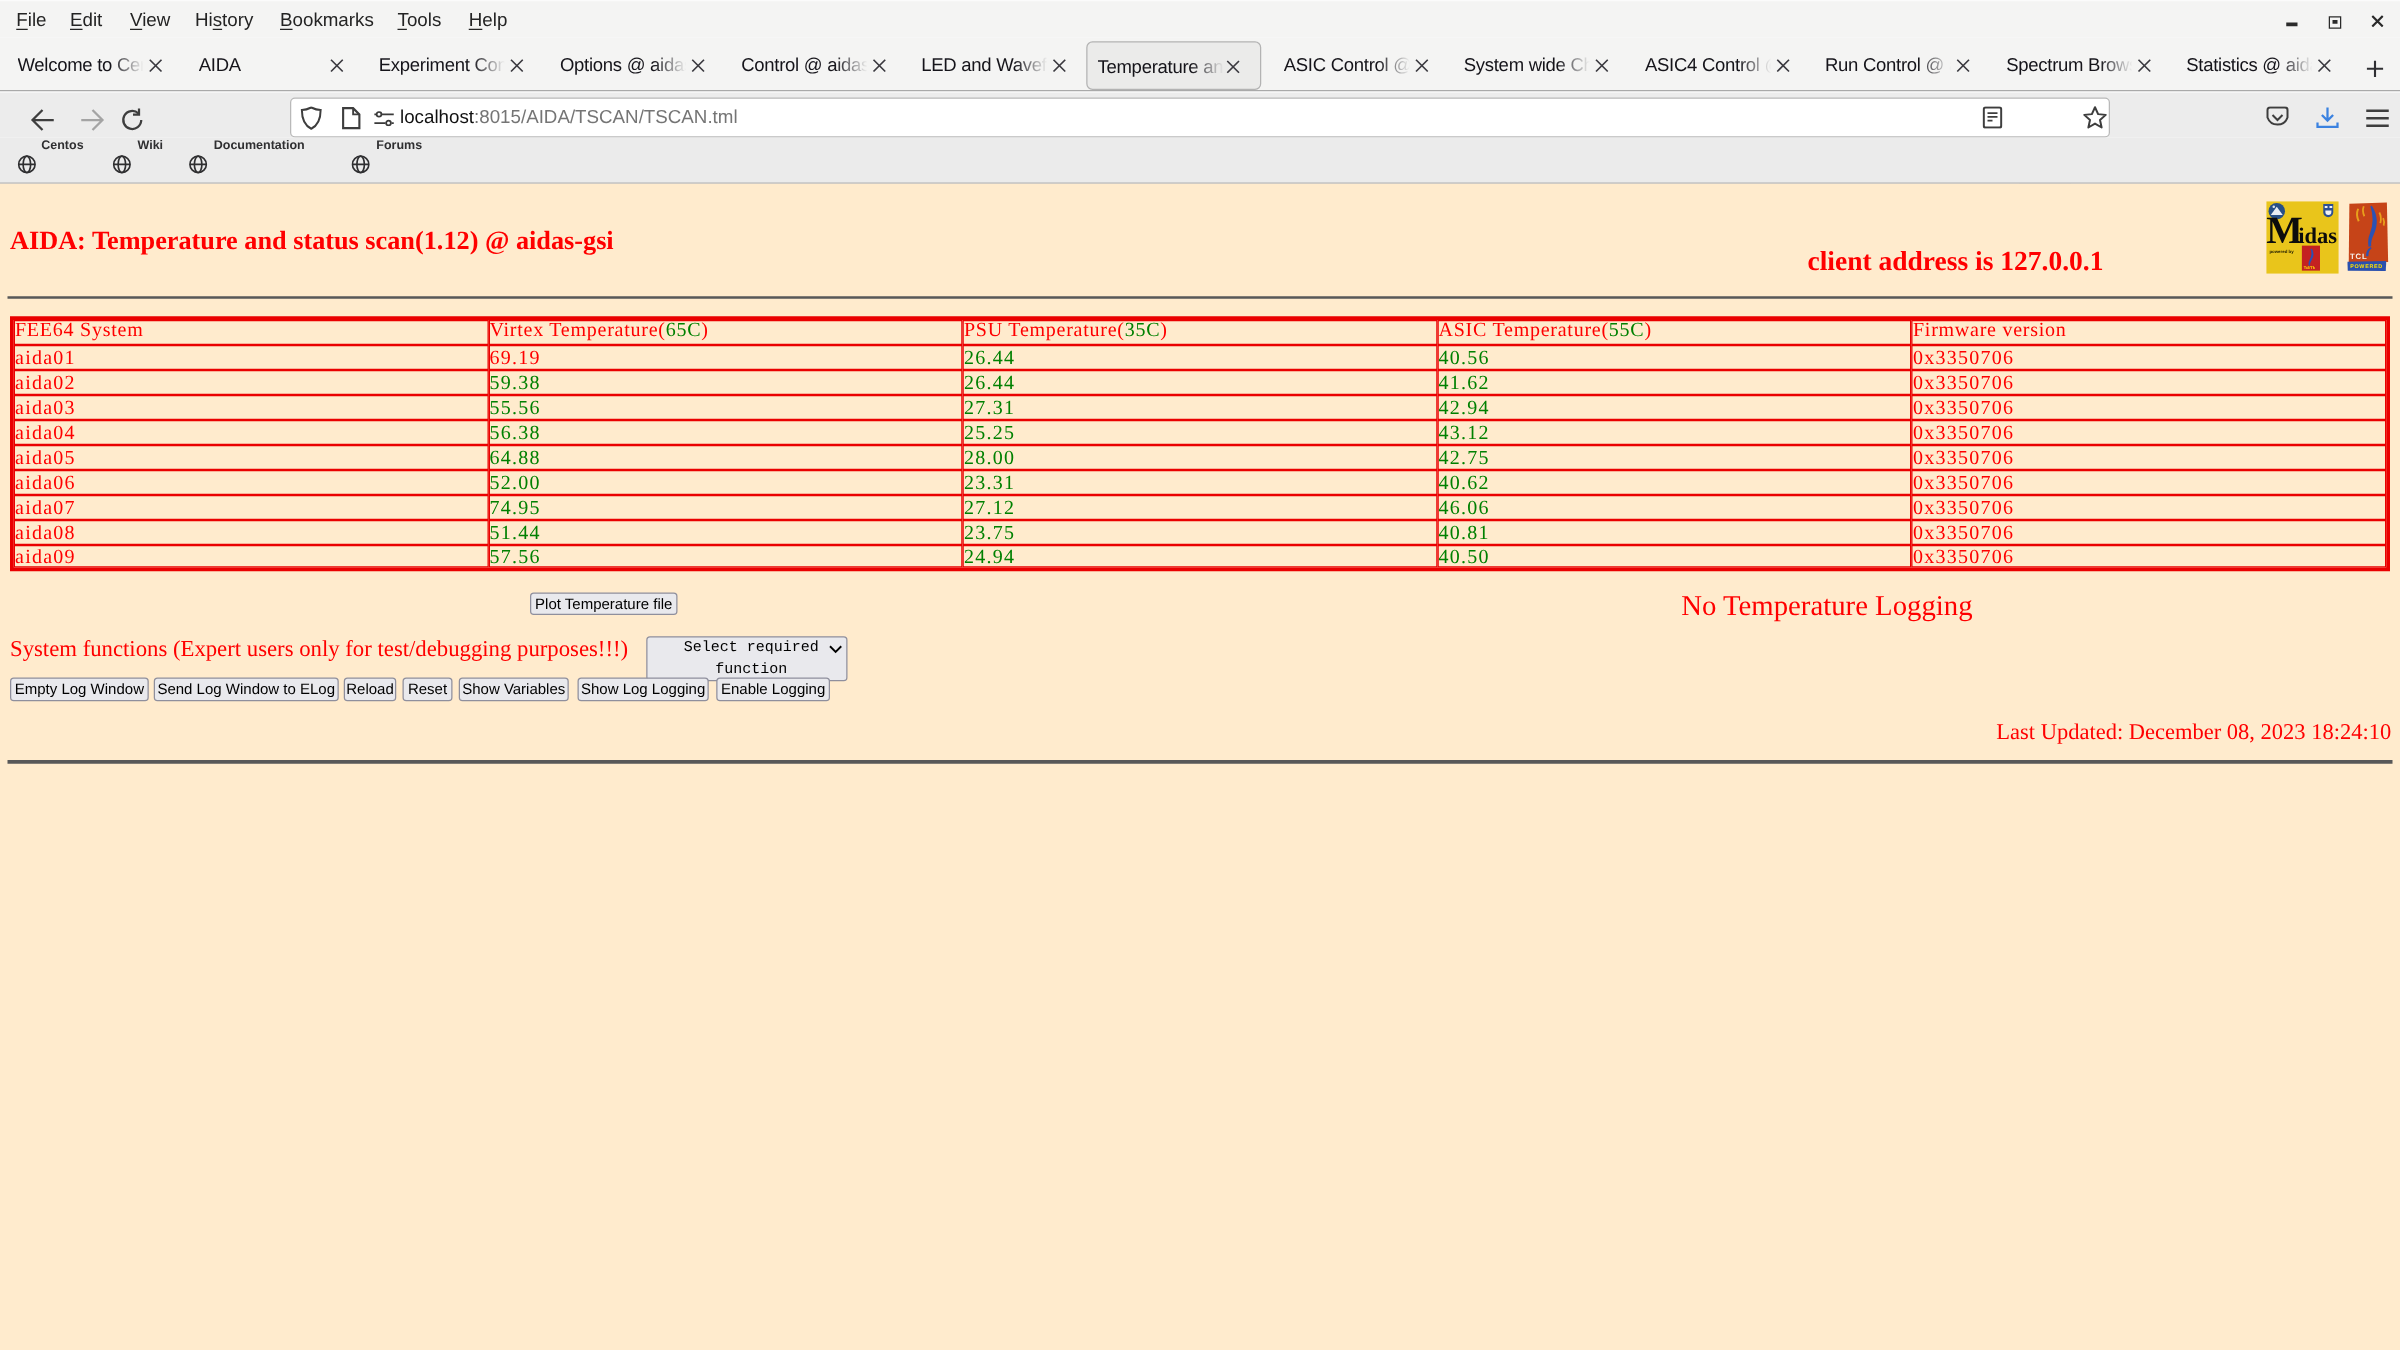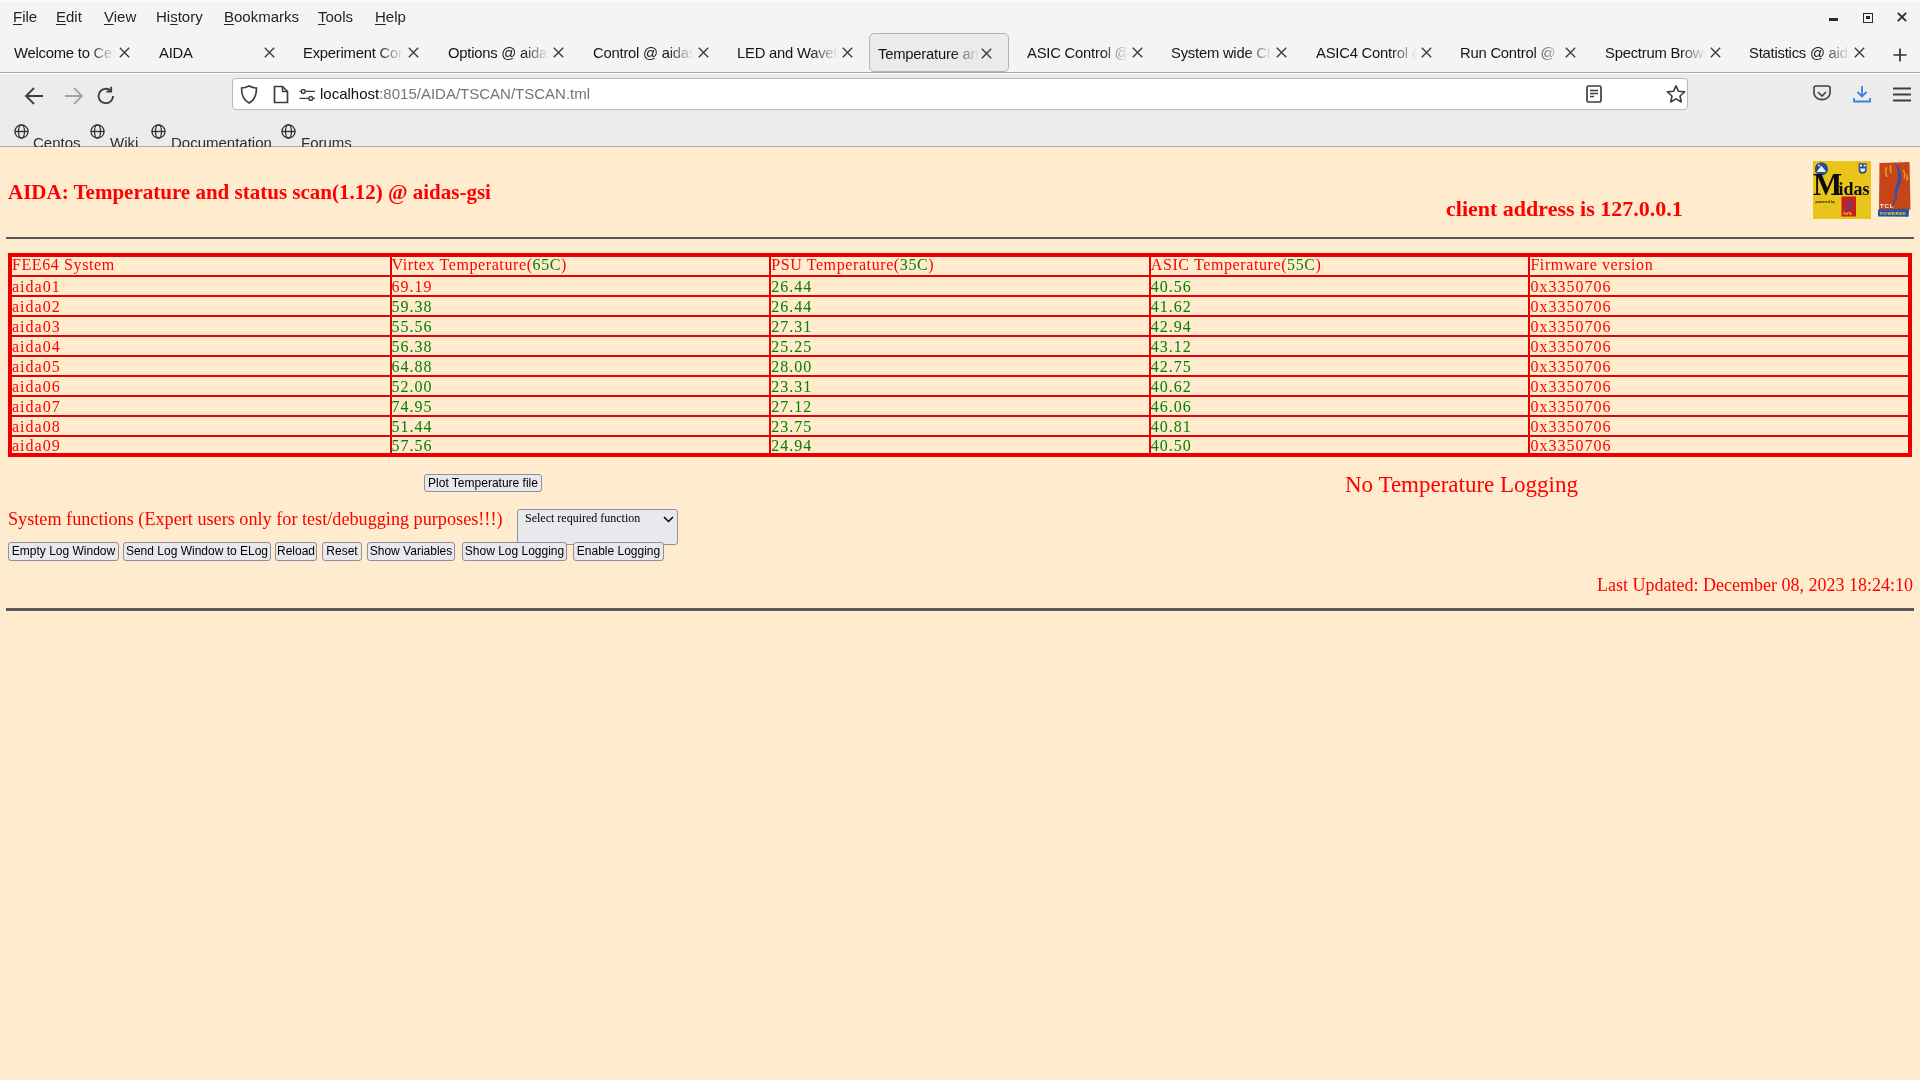--- a/index.html
+++ b/index.html
@@ -21,21 +21,21 @@
 .tab.active { background:#ebebea; border:1px solid #b3b3b3; border-radius:5px; }
 
 #toolbar { position:absolute; left:0; top:74px; width:1920px; height:36px; background:#ececec; }
 #urlbox { position:absolute; left:232px; top:78px; width:1456px; height:31.5px; background:#ffffff; border:1px solid #b9b9b9; border-radius:4px; }
 .navic { position:absolute; color:#3e3e3e; }
 #urltext { position:absolute; left:320px; top:78px; height:32px; line-height:32px; font-size:15px; color:#757575; white-space:nowrap; }
 #urltext b { color:#111111; font-weight:400; }
 #zoomchip { position:absolute; left:1615px; top:85px; width:42px; height:19px; background:#dedede; border-radius:3px; font-size:13px; color:#1b1b1b; text-align:center; line-height:19px;margin-top:44px; }
 
 #bookbar { position:absolute; left:0; top:110px; width:1920px; height:36.5px; background:#ebebeb; border-bottom:1.2px solid #b0b0b0; }
-.bk { position:absolute; top:124px; height:34px; line-height:38px; font-size:15px; color:#2f2f31; }
+.bk { position:absolute; top:98px; height:34px; line-height:38px; font-size:10px; color:#2f2f31;font-weight:bold; }
 
 
 #page { position:absolute; left:0; top:147px; width:1920px; height:933px; background:#ffebcd; font-family:"Liberation Serif", serif; }
 .red { color:#ff0000; }
 .grn { color:#008000; }
 #title { position:absolute; left:8px; top:180px; font-family:"Liberation Serif",serif; font-size:21px; font-weight:bold; color:#ff0000; }
 #client { position:absolute; left:1446px; top:196px; font-family:"Liberation Serif",serif; font-size:22px; font-weight:bold; color:#ff0000; }
 .hr { position:absolute; left:6px; width:1908px; height:2.5px; background:#585858; }
 
 #ttable { position:absolute; left:8px; top:253px; width:1904px; border-spacing:0; border:3px solid #ea0000; font-family:"Liberation Serif", serif; }
@@ -44,21 +44,21 @@
 .lastr td { line-height:14.7px !important; }
 
 button, .btn { font-family:"Liberation Sans", sans-serif; font-size:12px; color:#000;
   background:#e9e9ed; border:1px solid #8f8f9d; border-radius:3px; }
 .btn { position:absolute; text-align:center; white-space:nowrap; overflow:hidden; }
 
 #sysfn { position:absolute; left:8px; top:509px; font-family:"Liberation Serif",serif; font-size:18.2px; color:#ff0000; }
 #nolog { position:absolute; left:1345px; top:472px; font-family:Liberation Serif, serif; font-size:23px; color:#ff0000; }
 #lastupd { position:absolute; right:7px; top:575px; white-space:nowrap; font-family:"Liberation Serif",serif; font-size:18px; color:#ff0000;text-align:right; }
 #selectbox { position:absolute; left:517px; top:509px; width:161px; height:36px; background:#e9e9ed; border:1px solid #8f8f9d; border-radius:3px;
-  font-family:Liberation Serif, serif; font-size:12px; line-height:17px; color:#000; padding-left:7px; }
+  font-family:Liberation Mono, monospace; font-size:12px; line-height:17px; color:#000; padding-left:7px;text-align:center; }
 </style>
 </head>
 <body>
 
 <div id="menubar">
   <span class="mi" style="left:13px"><u>F</u>ile</span>
   <span class="mi" style="left:56px"><u>E</u>dit</span>
   <span class="mi" style="left:104px"><u>V</u>iew</span>
   <span class="mi" style="left:156px">Hi<u>s</u>tory</span>
   <span class="mi" style="left:224px"><u>B</u>ookmarks</span>

